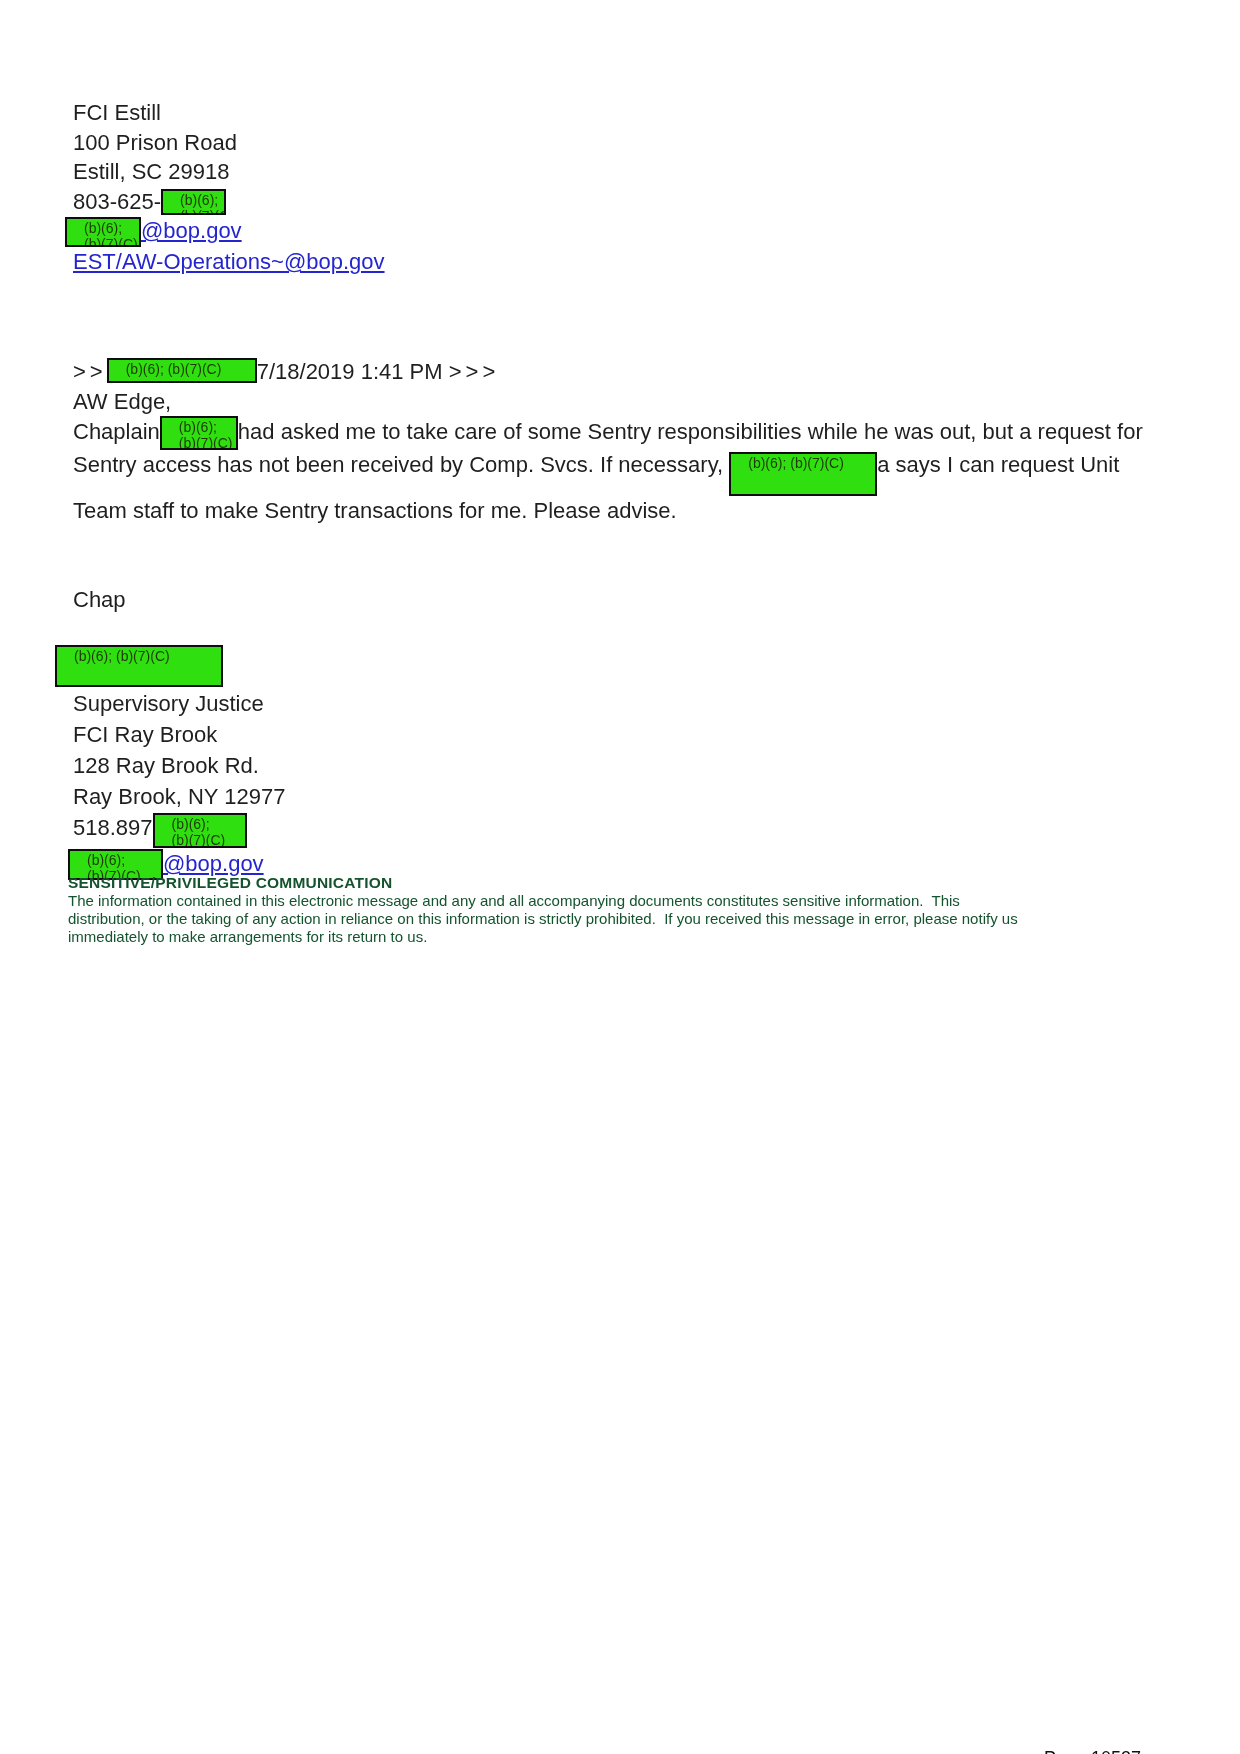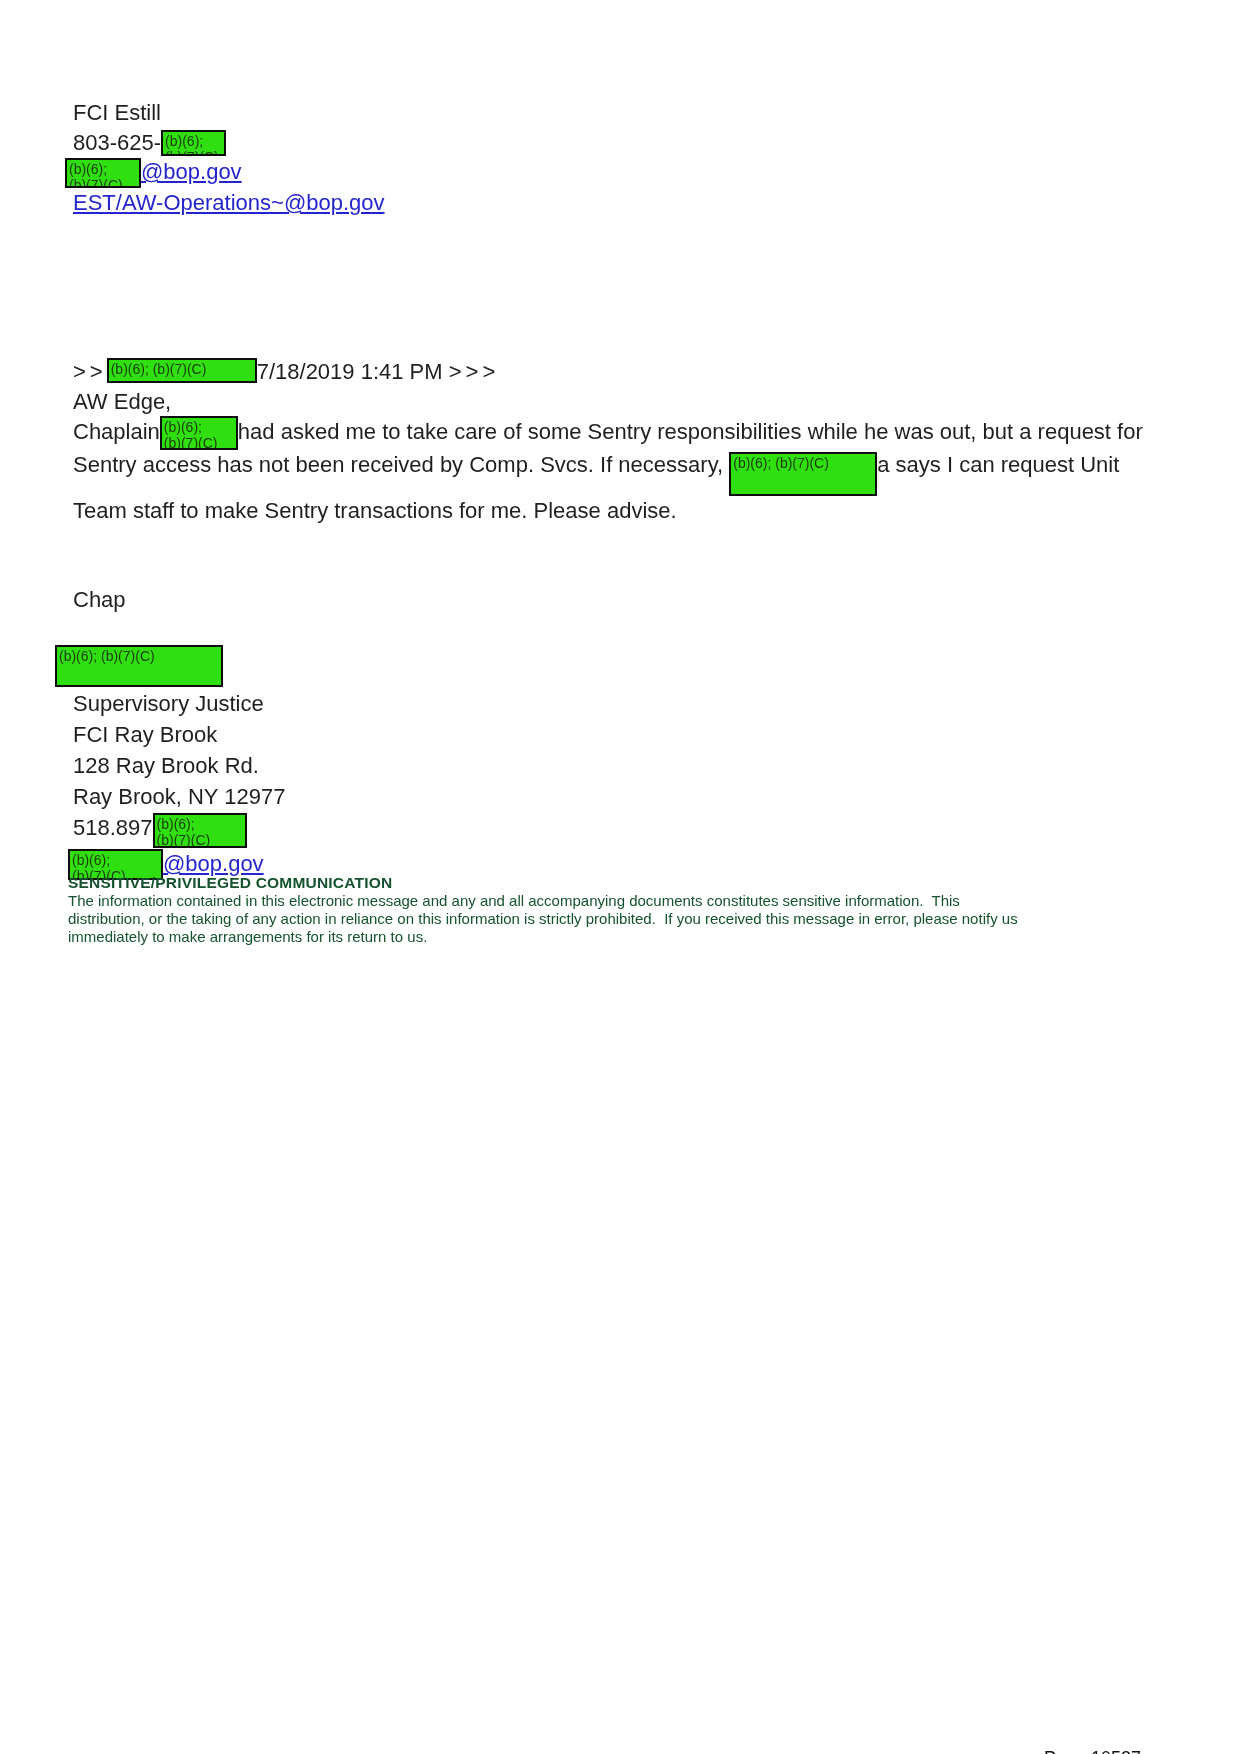--- a/index.html
+++ b/index.html
@@ -15,39 +15,41 @@
   .sig-block{position:absolute;top:640px;left:73px;font-size:22px;line-height:31px;}
   .disclaimer{position:absolute;top:826px;left:68px;font-size:15px;line-height:18px;color:#14532d;}
   .disclaimer-heading{font-weight:bold;font-size:15.5px;letter-spacing:0.2px;}
   .page-number{position:absolute;top:1700px;left:1044px;font-size:18px;color:#111;}
   .qmarks{letter-spacing:4px;}
   .link{color:var(--link-blue,#2525CF);text-decoration:underline;cursor:pointer;}
   
   .redact{
     display:inline-block;box-sizing:border-box;background:var(--redact-green,#30DF10);
     border:2px solid #0d0d0d;overflow:hidden;font-size:14px;line-height:16px;
-    color:#1d3a05;padding:1px 3px 0 2px;text-align:left;letter-spacing:0;white-space:normal;
+    color:#1d3a05;padding:1px 3px 0 17px;text-align:left;letter-spacing:0;white-space:normal;
   }
   .rlabel{display:block;white-space:nowrap;}
   .r-phone{width:65px;height:26px;vertical-align:-6px;}
   .r-email-top{width:76px;height:30px;vertical-align:-9px;margin-left:-8px;}
   .r-quote{width:150px;height:25px;vertical-align:-4px;}
   .r-chaplain{width:78px;height:34px;vertical-align:-11px;}
   .r-necessary{width:148px;height:44px;vertical-align:-24px;}
   .r-sig{width:168px;height:42px;}
   .r-sigphone{width:94px;height:35px;vertical-align:-13px;}
   .r-sigemail{width:95px;height:31px;vertical-align:-9px;margin-left:-5px;}
 </style>
 </head>
 <body>
 
 <div class="page">
 
   <div class="header-block">
     <div class="textline">FCI Estill</div>
+    <div class="textline">100 Prison Road</div>
+    <div class="textline">Estill, SC 29918</div>
     <div class="textline"><span>803-625-</span><span class="redact r-phone"><span class="rlabel">(b)(6);</span><span class="rlabel">(b)(7)(C)</span></span></div>
     <div class="textline"><span class="redact r-email-top"><span class="rlabel">(b)(6);</span><span class="rlabel">(b)(7)(C)</span></span><a class="link">@bop.gov</a></div>
     <div class="textline"><a class="link">EST/AW-Operations~@bop.gov</a></div>
   </div>
 
   <div class="message-block">
     <div class="textline"><span class="qmarks">&gt;&gt;</span><span class="redact r-quote"><span class="rlabel">(b)(6); (b)(7)(C)</span></span><span>7/18/2019 1:41 PM </span><span class="qmarks">&gt;&gt;&gt;</span></div>
     <div class="textline">AW Edge,</div>
     <div class="textline"><span>Chaplain</span><span class="redact r-chaplain"><span class="rlabel">(b)(6);</span><span class="rlabel">(b)(7)(C)</span></span><span>had asked me to take care of some Sentry responsibilities while he was out, but a request for</span></div>
     <div class="textline"><span>Sentry access has not been received by Comp. Svcs. If necessary, </span><span class="redact r-necessary"><span class="rlabel">(b)(6); (b)(7)(C)</span></span><span>a says I can request Unit</span></div>

